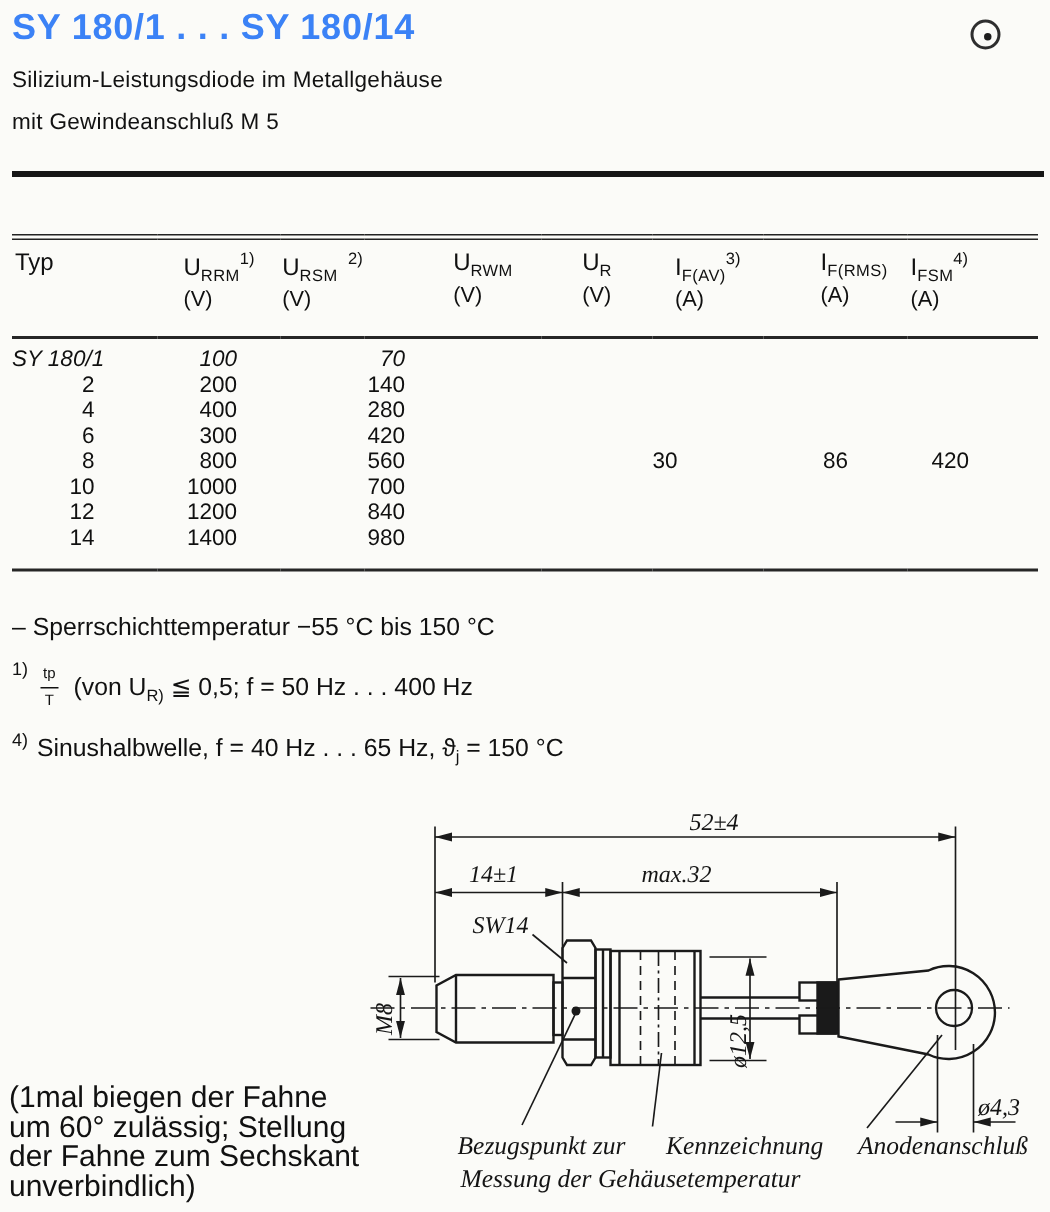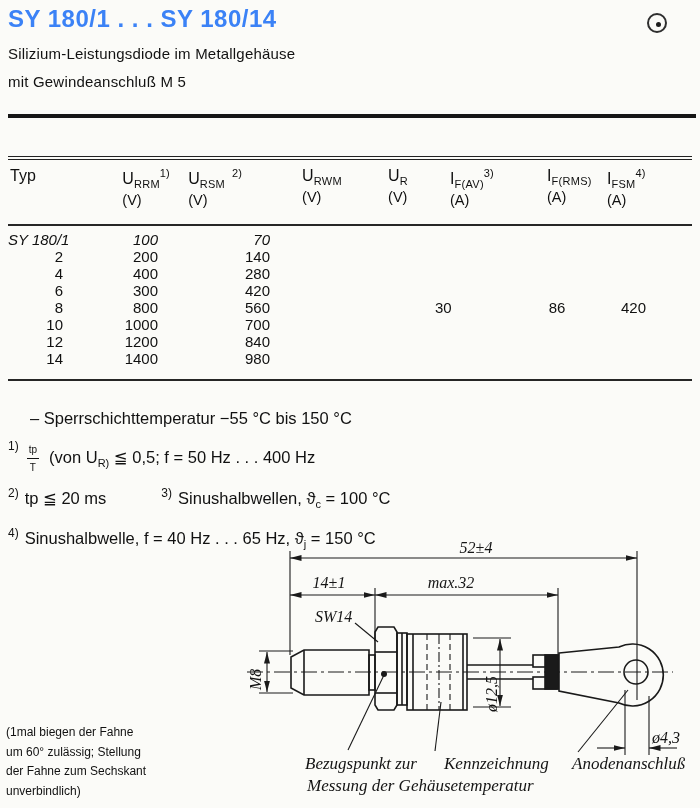--- a/index.html
+++ b/index.html
@@ -64,41 +64,41 @@
   td.c1 { text-align:right; padding-right:29px; }
   td.c2 { text-align:center; }
   td.c3 { text-align:right; padding-right:91px; }
   td.c4 { text-align:center; }
   td.c5 { text-align:left; }
   td.c6 { text-align:center; }
   td.c7 { text-align:center; padding-right:30px; }
 
   
   .notes { position:absolute; left:8px; top:408px; width:620px; font-size:16.5px; color:#111; }
-  .note-temp { line-height:20px; margin-bottom:13px;margin-left:22px; }
+  .note-temp { line-height:20px; margin-bottom:13px; }
   .nmark { font-size:12px; vertical-align:7px; margin-right:6px; }
   .n1 { display:flex; align-items:center; margin-bottom:7px; }
   .n1 .nmark { align-self:flex-start; margin-top:-2px; }
   .frac { display:inline-flex; flex-direction:column; align-items:center;
           font-size:10px; line-height:17px; margin:0 10px 0 2px; }
   .frac .num { border-bottom:1.6px solid #111; padding:0 2px; }
   .n23 { line-height:20px; margin-bottom:9px; }
   .n3part { margin-left:55px; }
   .n4 { line-height:20px; }
   sub.nsub { font-size:11px; vertical-align:-4px; }
 
   
   .drawing { position:absolute; left:245px; top:538px; width:450px; height:268px; }
   .dtxt  { font-family:"Liberation Serif", serif; font-style:italic; font-size:16px; fill:#151515; }
   .dlabel{ font-family:"Liberation Serif", serif; font-style:italic; font-size:17px; fill:#141414; }
 
   
   .footer-note {
     position:absolute; left:6px; top:723px; width:255px;
-    font-size:12px; line-height:19.5px; color:#111;
+    font-size:20px; line-height:19.5px; color:#111;
   }
 </style>
 </head>
 <body>
 
 <div class="title-block">
   <div class="doc-title">SY 180/1 . . . SY 180/14</div>
   <div class="doc-subtitle">
     <div>Silizium-Leistungsdiode im Metallgehäuse</div>
     <div>mit Gewindeanschluß M 5</div>
@@ -239,23 +239,20 @@
     <span class="nmark">1)</span>
     <span class="frac">
       <span class="num">tp</span>
       <span class="den">T</span>
     </span>
     <span>
       <span>(von U</span><sub class="nsub">R)</sub><span> ≦ 0,5; f = 50 Hz . . . 400 Hz</span>
     </span>
   </div>
 
-  <div class="n23">
-    <span class="nmark">2)</span><span>tp ≦ 20 ms</span><span class="n3part"><span class="nmark">3)</span><span>Sinushalbwellen, ϑ</span><sub class="nsub">c</sub><span> = 100 °C</span></span>
-  </div>
 
   <div class="n4">
     <span class="nmark">4)</span><span>Sinushalbwelle, f = 40 Hz . . . 65 Hz, ϑ</span><sub class="nsub">j</sub><span> = 150 °C</span>
   </div>
 </div>
 
 <svg class="drawing" viewBox="0 0 450 268" xmlns="http://www.w3.org/2000/svg">
   <defs>
     <marker id="arr" viewBox="0 0 12 8" refX="11.5" refY="4" markerWidth="12" markerHeight="8" markerUnits="userSpaceOnUse" orient="auto-start-reverse">
       <path d="M0,1 L11.5,4 L0,7 Z" fill="#1a1a1a"></path>

